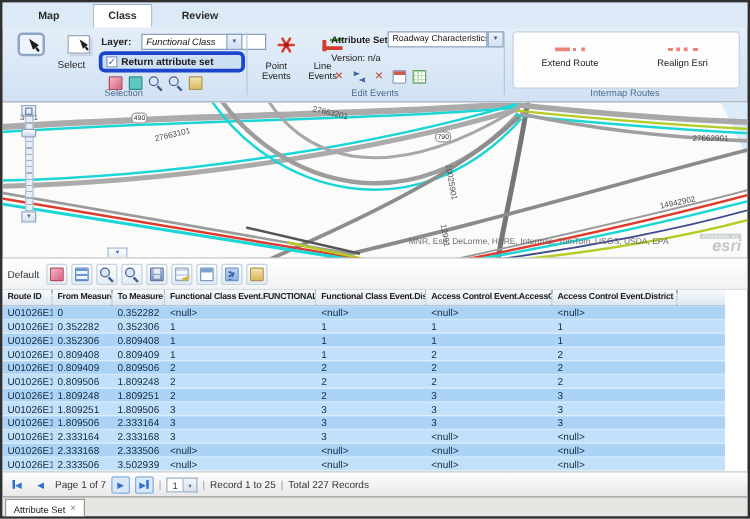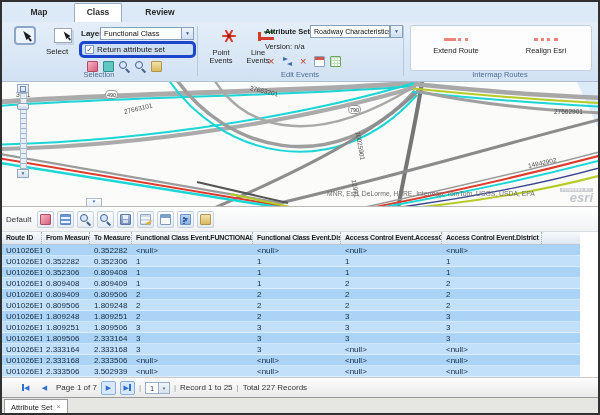--- a/index.html
+++ b/index.html
@@ -29,28 +29,28 @@
        border-bottom:9px solid #1d1d1d;transform:rotate(-38deg);}
   .ptr::after{content:"";position:absolute;left:-1.2px;top:8.5px;width:2.4px;height:4px;background:#1d1d1d;border-radius:1px;}
   .sel-ic .ptr{left:7px;top:2px;}
   .rect-ic .ptr{left:8px;top:1px;transform:rotate(-38deg) scale(.85);}
 
   .layerlbl{position:absolute;left:79px;top:7px;font-size:8px;font-weight:bold;color:#222;}
   .combo{position:absolute;height:13px;background:#fff;border:1px solid #86a0bd;font-size:7.5px;line-height:11px;
          padding-left:3px;box-sizing:border-box;color:#111;white-space:nowrap;overflow:hidden;}
   .caretbtn{position:absolute;width:13px;height:13px;background:linear-gradient(#eef4fb,#cfdff2);
             border:1px solid #86a0bd;box-sizing:border-box;font-size:5px;color:#44618a;text-align:center;line-height:11px;}
-  .layerbox{left:98px;top:5px;width:84px;}
+  .layerbox{left:111px;top:5px;width:100px;font-style:italic;}
   .layercaret{left:179px;top:5px;}
 
   .attrset-hl{position:absolute;left:77px;top:19px;width:117px;height:17px;border:3px solid #1c45cb;border-radius:5px;
               background:#cddff2;box-sizing:border-box;display:flex;align-items:center;gap:3px;padding:0 3px;}
   .cb{width:9px;height:9px;background:#fff;border:1px solid #7a9cc4;font-size:8px;line-height:8px;color:#2e62c9;
       text-align:center;box-sizing:border-box;flex:0 0 auto;}
-  .attrset-hl .txt{font-size:8px;font-weight:normal;color:#1a1a1a;white-space:nowrap;}
+  .attrset-hl .txt{font-size:8px;font-weight:bold;color:#1a1a1a;white-space:nowrap;}
 
   .mini-row{position:absolute;display:flex;gap:3px;}
   .mini-row.selrow{left:84px;top:38px;}
   .mini-row.editrow{left:263px;top:33px;}
   .mini{width:13px;height:13px;display:flex;align-items:center;justify-content:center;}
 
   .pe{position:absolute;top:6px;width:36px;text-align:center;font-size:7.5px;color:#222;line-height:8px;}
   .pe.p1{left:201px;} .pe.p2{left:238px;}
   .pe .ic{display:block;height:18px;margin-bottom:3px;}
   .burst{position:relative;width:16px;height:16px;margin:0 auto;}
@@ -143,21 +143,21 @@
          background:linear-gradient(#f8fafc,#dde6f0);border-bottom:1px solid #b9c6d4;
          font-size:7px;font-weight:bold;color:#1c1c1c;letter-spacing:-.2px;box-sizing:border-box;}
   .th{padding:2px 0 0 4px;border-right:1px dotted #9fb0c2;overflow:hidden;white-space:nowrap;}
   .tbody{position:absolute;left:0;top:38px;width:578px;}
   .tr{display:grid;grid-template-columns:40px 48px 42px 121px 88px 101px 100px 1fr;height:11px;line-height:11px;
       font-size:8px;color:#13293f;background:#abd3f6;border-bottom:1px solid rgba(255,255,255,.45);box-sizing:border-box;}
   .tr.alt{background:#c3e0fa;}
   .td{padding-left:4px;overflow:hidden;white-space:nowrap;}
 
   .pager{position:absolute;left:0;top:170px;width:100%;height:20px;background:linear-gradient(#fdfdfd,#e9e9e9);
-         border-top:1px solid #c9c9c9;display:flex;align-items:center;gap:4px;padding-left:16px;
+         border-top:1px solid #c9c9c9;display:flex;align-items:center;gap:4px;padding-left:4px;
          font-size:8px;color:#333;box-sizing:border-box;}
   .pgbtn{height:14px;min-width:15px;display:flex;align-items:center;justify-content:center;color:#2f6fce;
          font-size:7px;border:1px solid transparent;border-radius:2px;box-sizing:border-box;}
   .pgbtn.hl{background:#d8e7f9;border-color:#86b1e2;}
   .pgbtn .b{width:1.5px;height:7px;background:#2f6fce;margin:0 .5px;}
   .page-dd{display:flex;}
   .page-dd .val{width:14px;height:12px;background:#fff;border:1px solid #9ab0c6;font-size:7.5px;text-align:center;
                 line-height:12px;box-sizing:border-box;}
   .page-dd .dc{width:11px;height:12px;background:linear-gradient(#f2f6fa,#d7e2ee);border:1px solid #9ab0c6;border-left:none;
                font-size:4.5px;line-height:11px;text-align:center;color:#51708f;box-sizing:border-box;}

